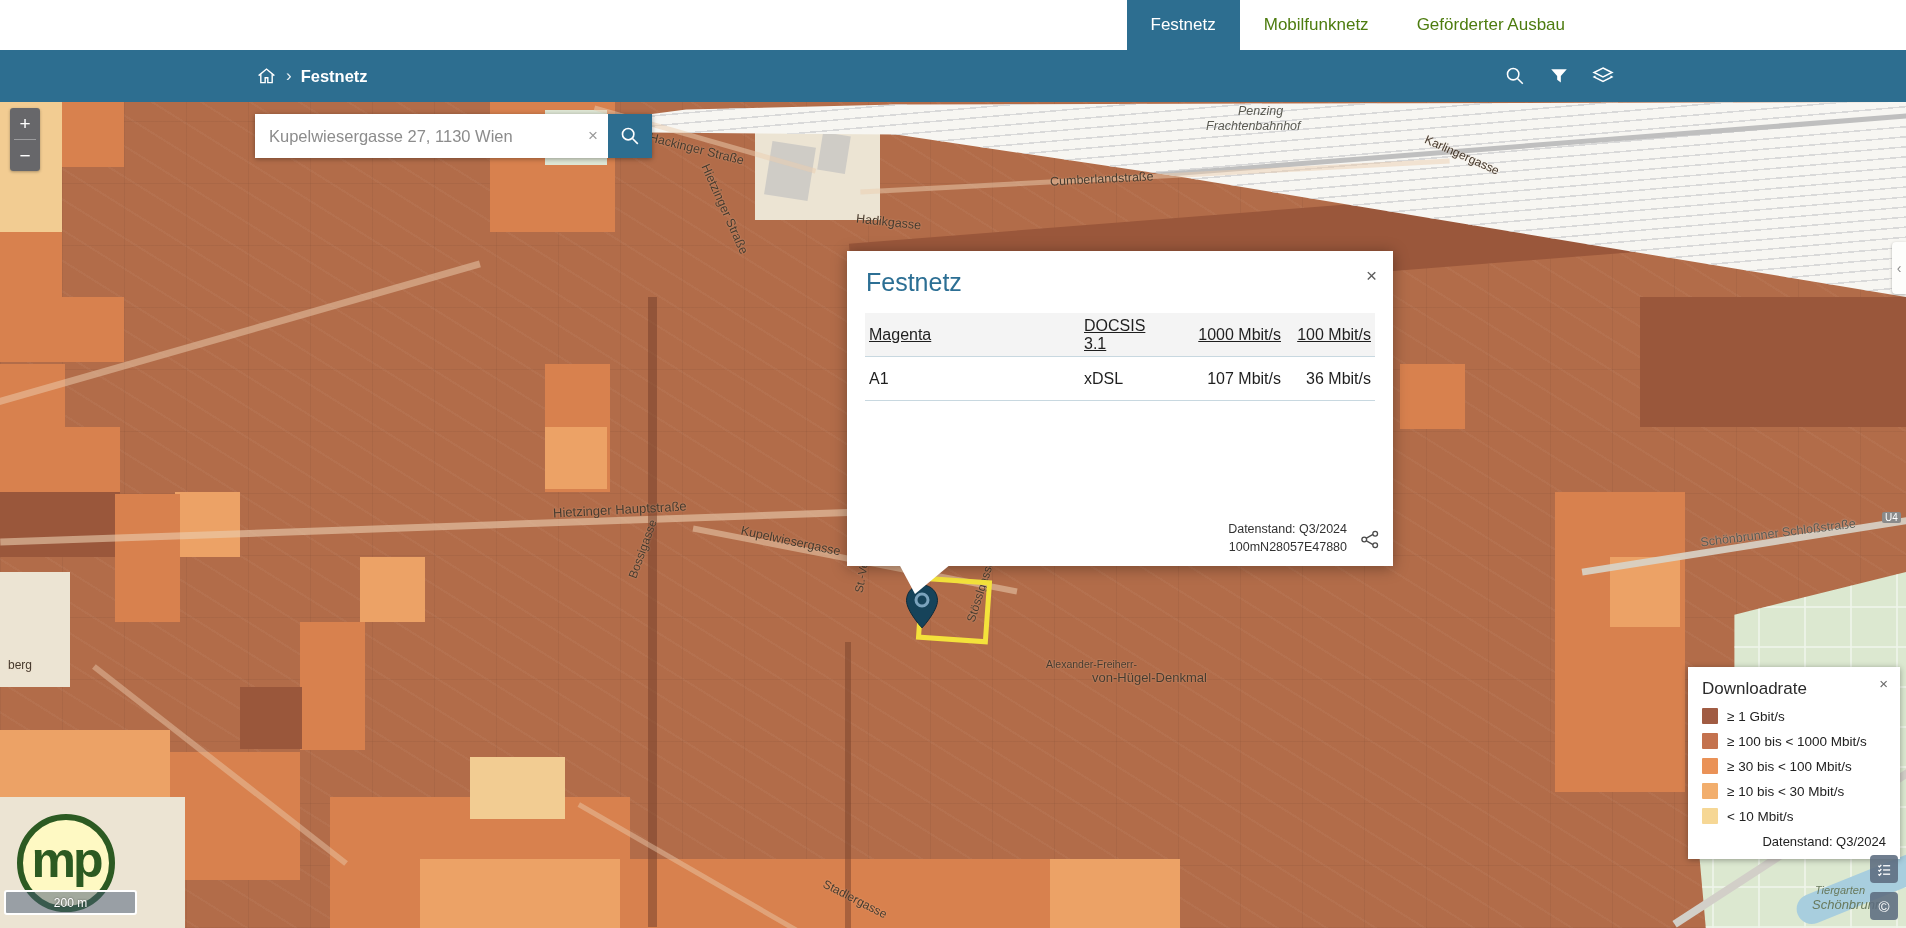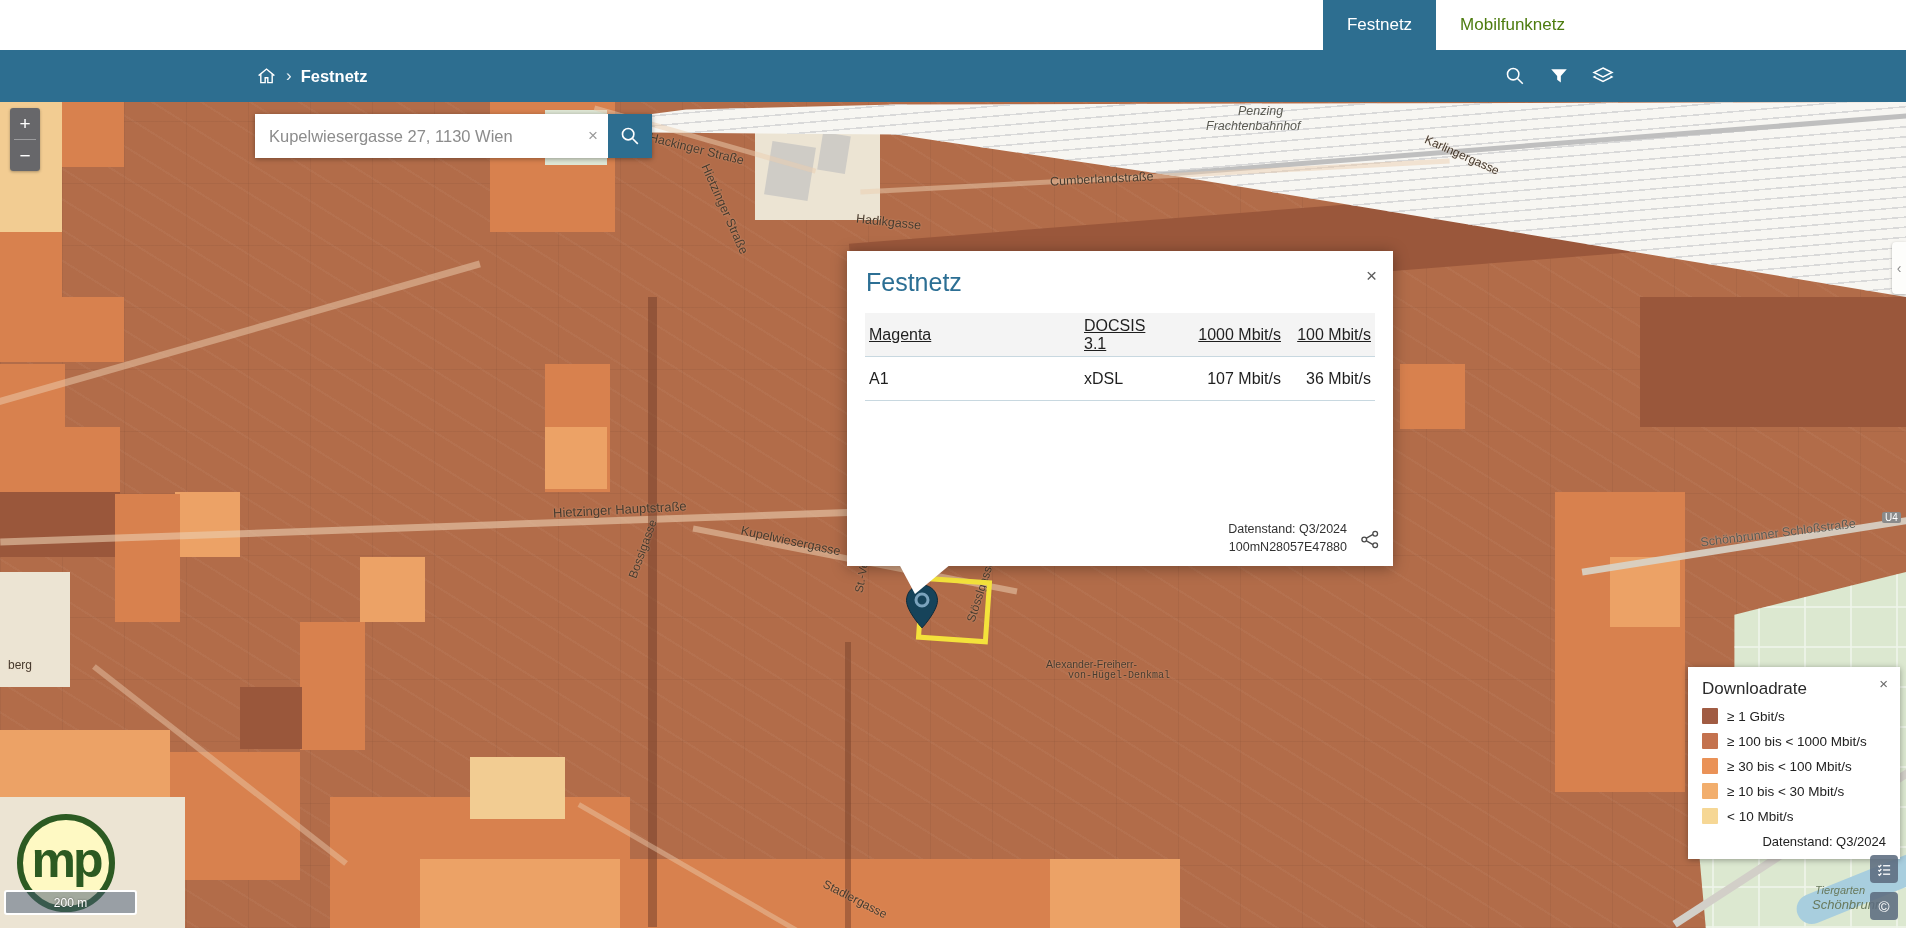--- a/index.html
+++ b/index.html
@@ -104,20 +104,21 @@
   .corner-btn { position:absolute; left:1870px; width:28px; height:28px; background:rgba(92,108,128,.88); border-radius:4px; display:flex; align-items:center; justify-content:center; cursor:pointer; color:#fff; }
   #btn-legend-toggle { top:753px; } #btn-attribution { top:790px; font-size:15px; }
 </style>
 </head>
 <body>
 
 <div id="header">
   <div id="nav">
     <div class="tab active">Festnetz</div>
     <div class="tab">Mobilfunknetz</div>
+    <div class="tab">Geförderter Ausbau</div>
   </div>
 </div>
 
 <div id="topbar">
   <div class="crumbs">
     <span style="display:flex;cursor:pointer;">
       <svg width="21" height="21" viewBox="0 0 24 24" fill="none" stroke="#fff" stroke-width="1.6">
           <path d="M3 11 L12 3.5 L21 11"></path>
           <path d="M5.5 9.5 V19 h5 v-5.5 h3 V19 h5 V9.5"></path>
         </svg>
@@ -216,21 +217,21 @@
       <span class="muted italic" style="left: 1238px; top: 2px; font-size: 12.5px;">Penzing</span>
       <span class="muted italic" style="left: 1206px; top: 17px; font-size: 12.5px;">Frachtenbahnhof</span>
       <span style="left: 1422px; top: 46px; font-size: 12px; transform: rotate(24deg);">Karlingergasse</span>
       <span style="left: 1050px; top: 70px; font-size: 12.5px; transform: rotate(-3deg);">Cumberlandstraße</span>
       <span style="left: 553px; top: 400px; font-size: 13px; transform: rotate(-3deg);">Hietzinger Hauptstraße</span>
       <span style="left: 612px; top: 440px; font-size: 12px; transform: rotate(-70deg);">Bossigasse</span>
       <span style="left: 740px; top: 432px; font-size: 12.5px; transform: rotate(12deg);">Kupelwiesergasse</span>
       <span style="left: 828px; top: 448px; font-size: 11.5px; transform: rotate(-80deg);">St.-Veit-Gasse</span>
       <span style="left: 948px; top: 482px; font-size: 12px; transform: rotate(-72deg);">Stösslgasse</span>
       <span style="left: 1046px; top: 556px; font-size: 10.5px;">Alexander-Freiherr-</span>
-      <span style="left: 1068px; top: 568px; font-size: 10px; font-family: Liberation Mono, monospace;">von-Hügel-Denkmal</span>
+      <span style="left: 1092px; top: 568px; font-size: 13px;">von-Hügel-Denkmal</span>
       <span class="muted" style="left: 1700px; top: 424px; font-size: 12.5px; transform: rotate(-7deg);">Schönbrunner Schloßstraße</span>
       <span class="badge" style="left: 1882px; top: 410px; font-size: 10px;">U4</span>
       <span style="left: 820px; top: 790px; font-size: 12px; transform: rotate(27deg);">Stadlergasse</span>
       <span class="park italic" style="left: 1815px; top: 782px; font-size: 11px;">Tiergarten</span>
       <span class="park italic" style="left: 1812px; top: 795px; font-size: 13px;">Schönbrunn</span>
       <span style="left: 8px; top: 556px; font-size: 12px;">berg</span>
     </div>
 
   <div id="cell-highlight"></div>
   <div id="marker">

